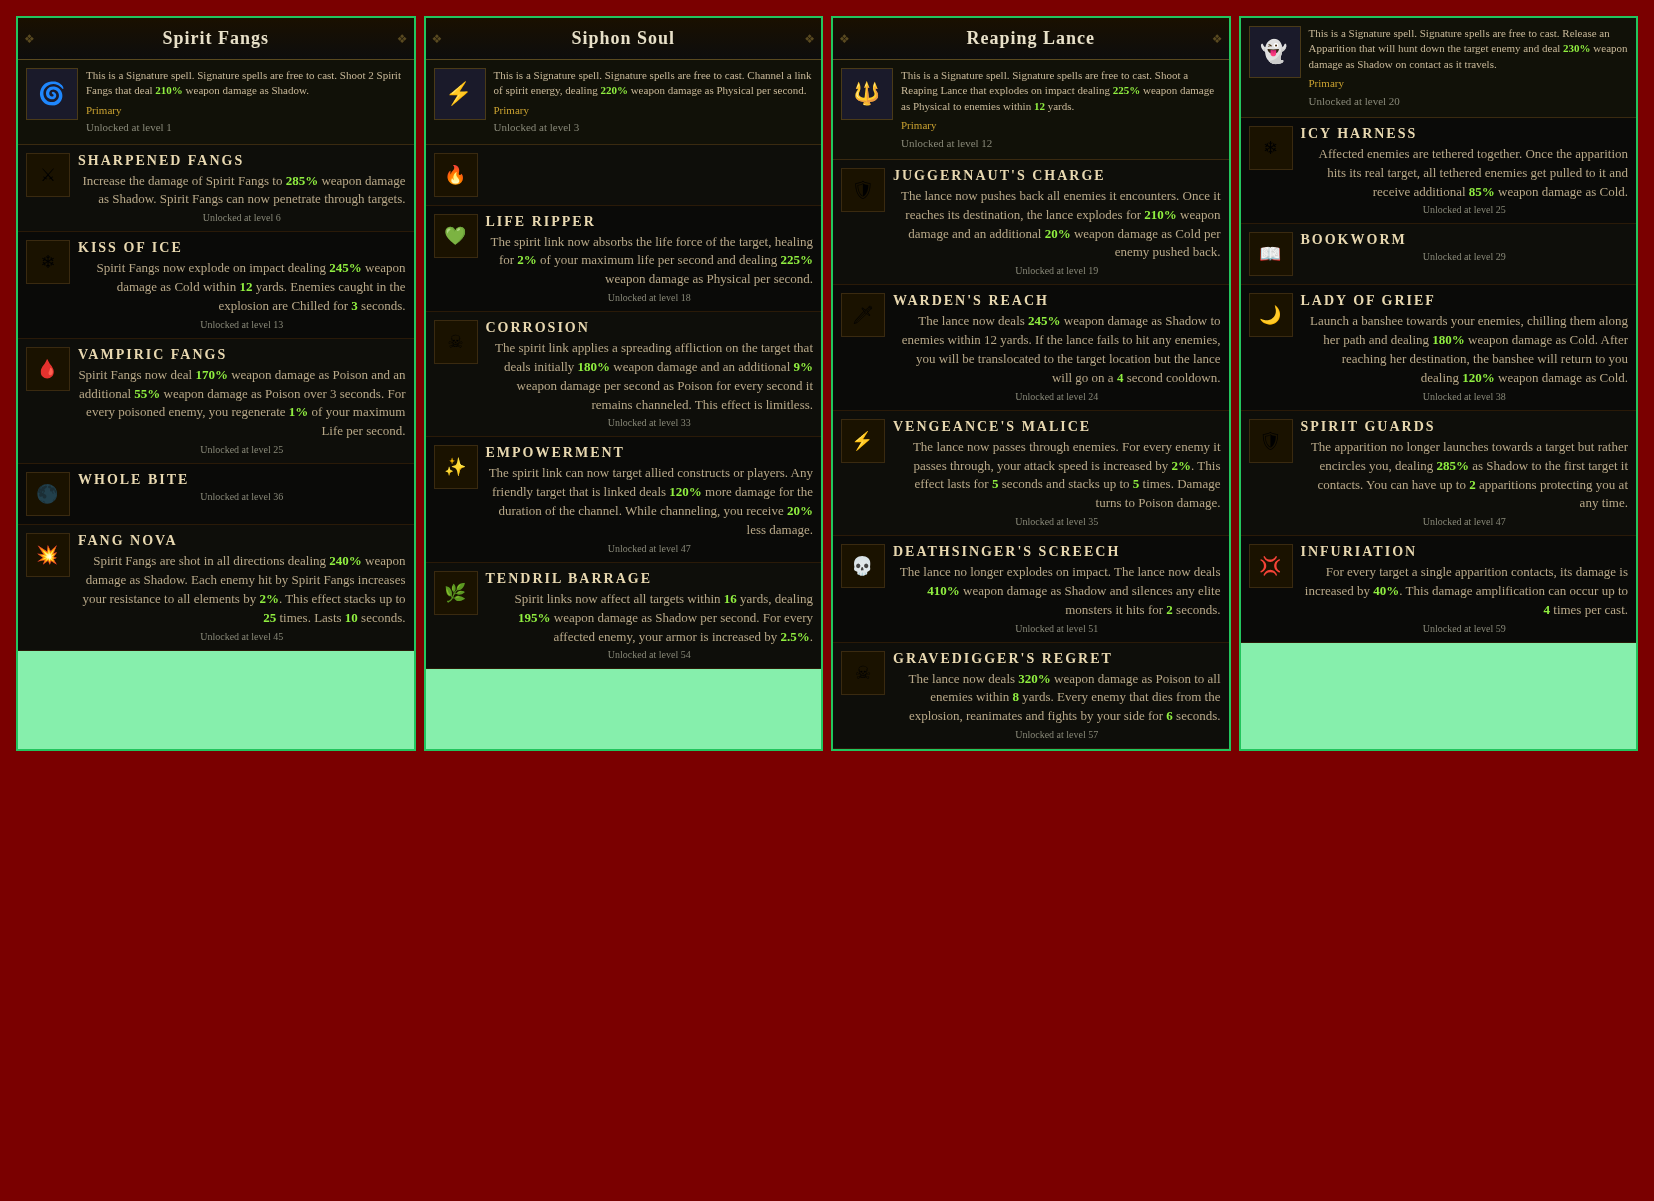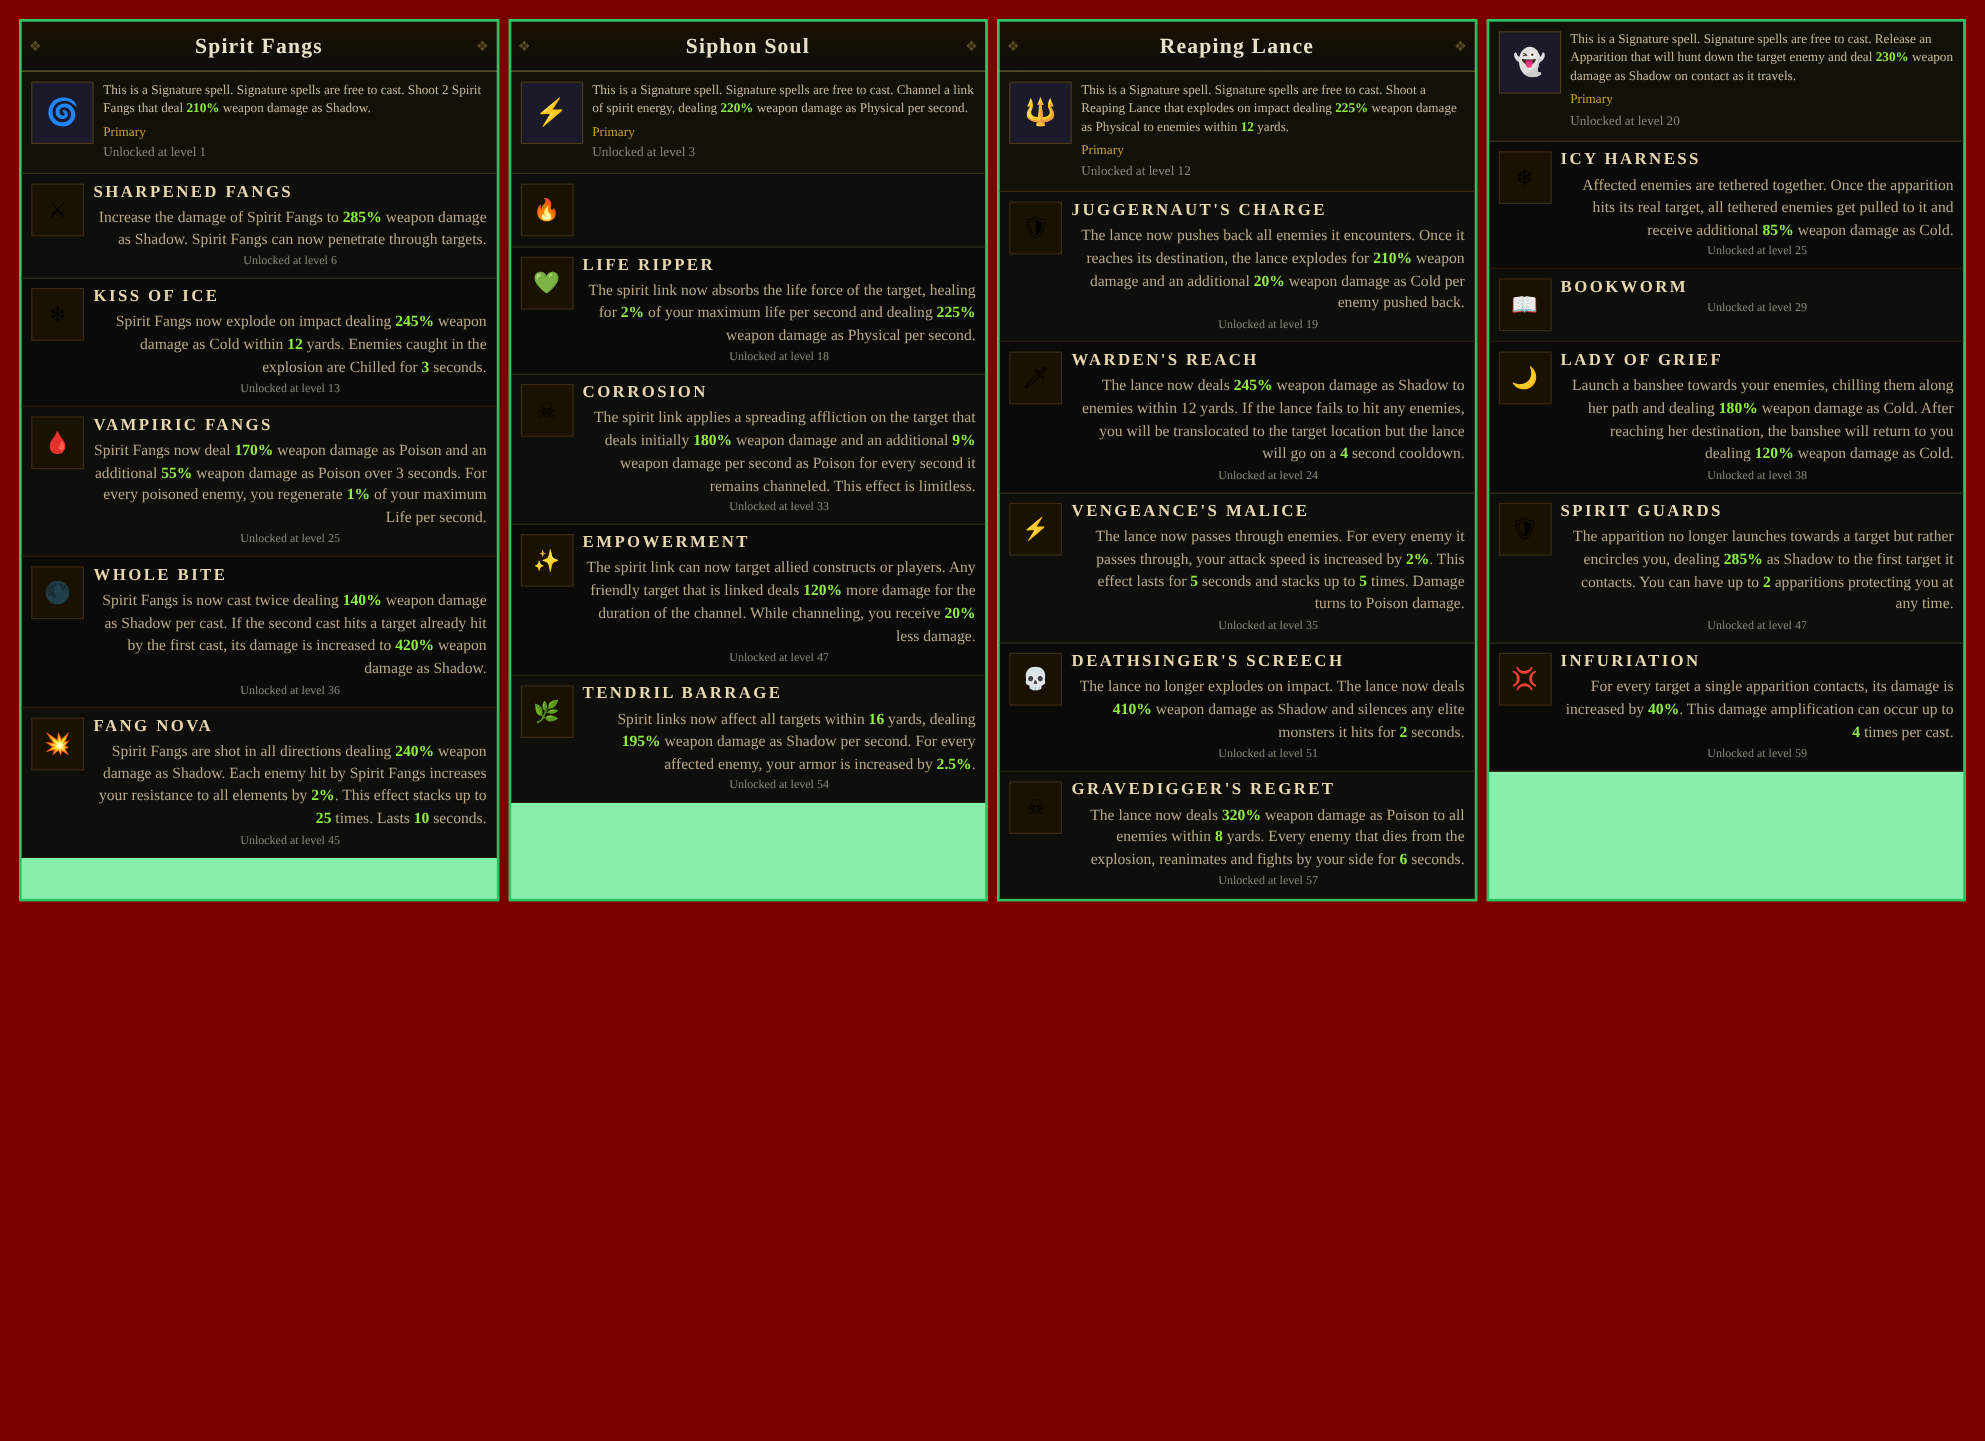--- a/index.html
+++ b/index.html
@@ -166,21 +166,20 @@
         <div class="skill-info">
           <div class="skill-name">VAMPIRIC FANGS</div>
           <div class="skill-desc"><span>Spirit Fangs now deal <span class="highlight-green">170%</span> weapon damage as Poison and an additional <span class="highlight-green">55%</span> weapon damage as Poison over 3 seconds. For every poisoned enemy, you regenerate <span class="highlight-green">1%</span> of your maximum Life per second.</span></div>
           <span class="skill-unlock">Unlocked at level 25</span>
         </div>
       </div>
       <div class="skill-card">
         <div class="skill-icon-sm">🌑</div>
         <div class="skill-info">
           <div class="skill-name">WHOLE BITE</div>
-          <div class="skill-desc"><span>Spirit Fangs is now cast twice dealing <span class="highlight-green">140%</span> weapon damage as Shadow per cast. If the second cast hits a target already hit by the first cast, its damage is increased to <span class="highlight-green">420%</span> weapon damage as Shadow.</span></div>
           <span class="skill-unlock">Unlocked at level 36</span>
         </div>
       </div>
       <div class="skill-card">
         <div class="skill-icon-sm">💥</div>
         <div class="skill-info">
           <div class="skill-name">FANG NOVA</div>
           <div class="skill-desc"><span>Spirit Fangs are shot in all directions dealing <span class="highlight-green">240%</span> weapon damage as Shadow. Each enemy hit by Spirit Fangs increases your resistance to all elements by <span class="highlight-green">2%</span>. This effect stacks up to <span class="highlight-green">25</span> times. Lasts <span class="highlight-green">10</span> seconds.</span></div>
           <span class="skill-unlock">Unlocked at level 45</span>
         </div>

